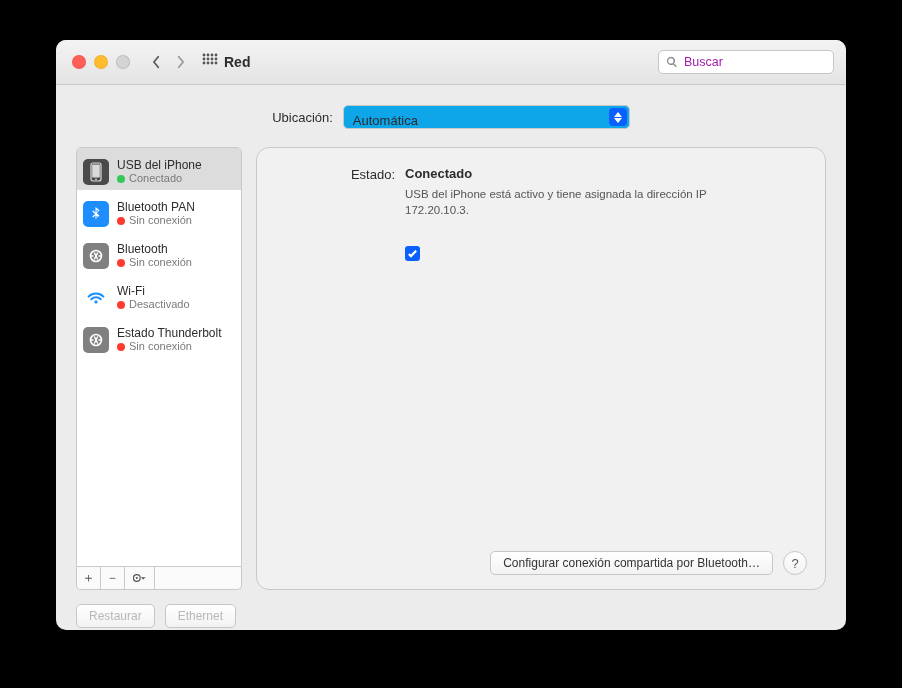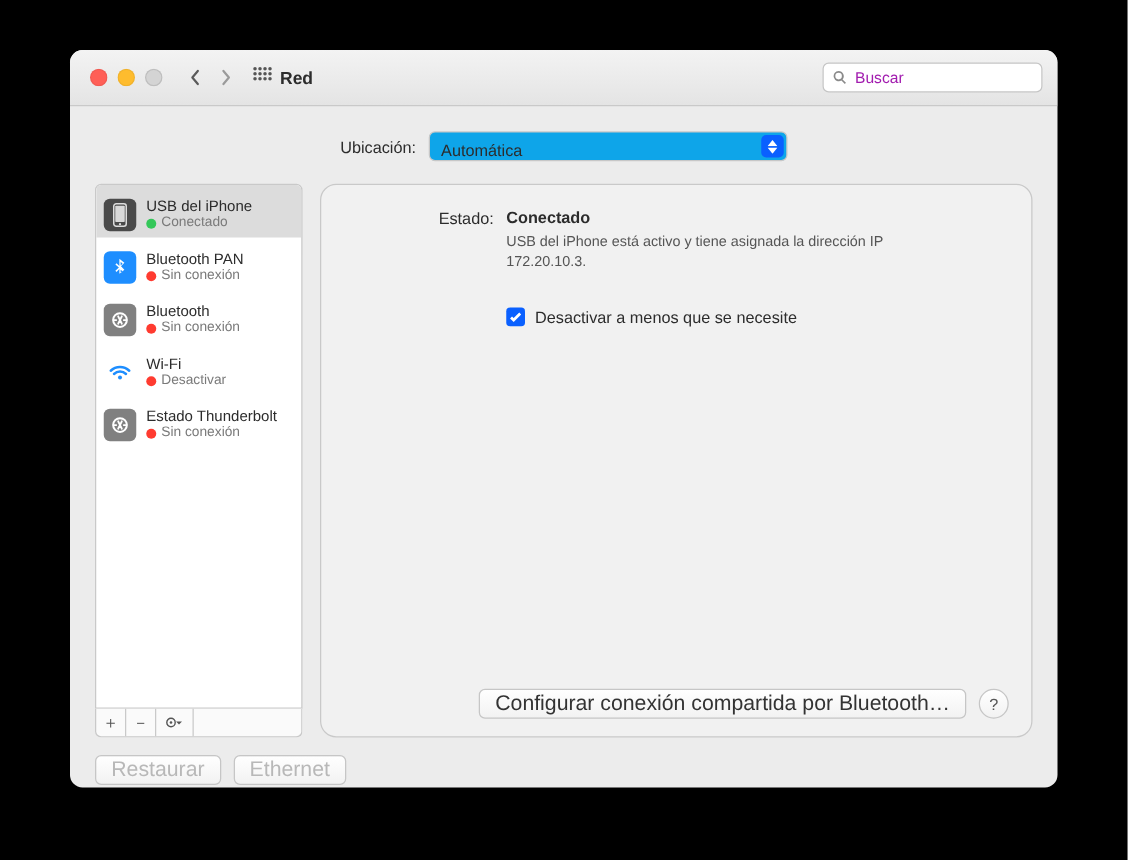--- a/index.html
+++ b/index.html
@@ -130,21 +130,21 @@
   .checkrow{display:flex;align-items:center;gap:8px;margin-top:28px;margin-left:130px;}
   .chk{
     width:15px;height:15px;border-radius:3px;background:var(--blue);
     display:flex;align-items:center;justify-content:center;flex:0 0 15px;
   }
   .chk svg{width:11px;height:11px;stroke:#fff;stroke-width:2.4;fill:none;}
   .detail-spacer{flex:1;}
   .detail-bottom{display:flex;align-items:center;justify-content:flex-end;gap:10px;}
   .btn{
     height:22px;padding:0 12px;border-radius:5px;border:1px solid #c6c6c6;
-    background:linear-gradient(#ffffff,#f2f2f2);font-size:17px;
+    background:linear-gradient(#ffffff,#f2f2f2);font-size:12px;
     display:flex;align-items:center;color:#333;
   }
   .help{width:22px;height:22px;border-radius:50%;border:1px solid #c6c6c6;background:linear-gradient(#ffffff,#f2f2f2);display:flex;align-items:center;justify-content:center;font-size:13px;color:#555;}
   .footer{display:flex;gap:10px;margin-top:14px;}
   .footer .btn{color:#b8b8b8;}
 </style>
 </head>
 <body>
 
 <div class="window">
@@ -268,21 +268,21 @@
               <svg viewBox="0 0 20 20">
                   <path d="M10 15.5a1.6 1.6 0 100-3.2 1.6 1.6 0 000 3.2z" fill="#1e8eff"></path>
                   <path d="M5.2 11.2a7 7 0 019.6 0" fill="none" stroke="#1e8eff" stroke-width="2" stroke-linecap="round"></path>
                   <path d="M2.6 8.6a10.6 10.6 0 0114.8 0" fill="none" stroke="#1e8eff" stroke-width="2" stroke-linecap="round"></path>
                 </svg>
             </div>
             <div class="nettext">
               <div class="netname">Wi-Fi</div>
               <div class="netstat">
                   <span class="sdot off"></span>
-                  <span>Desactivar</span>
+                  <span>Desactivado</span>
                 </div>
             </div>
           </div>
 
           <div class="netitem">
             <div class="neticon grey">
               <svg viewBox="0 0 16 16">
                   <circle cx="8" cy="8" r="5.5" fill="none" stroke="#fff" stroke-width="1.6"></circle>
                   <path d="M3 8h2M11 8h2M6.5 5l3 6M9.5 5l-3 6" stroke="#fff" stroke-width="1.4" stroke-linecap="round"></path>
                 </svg>
@@ -318,21 +318,20 @@
             <div class="desc">USB del iPhone está activo y tiene asignada la dirección IP 172.20.10.3.</div>
           </div>
         </div>
 
         <div class="checkrow">
           <div class="chk">
             <svg viewBox="0 0 12 12">
                 <path d="M2 6.5l2.3 2.3L10 3"></path>
               </svg>
           </div>
-          <span>Desactivar a menos que se necesite</span>
         </div>
 
         <div class="detail-spacer"></div>
 
         <div class="detail-bottom">
           <div class="btn">Configurar conexión compartida por Bluetooth…</div>
           <div class="help">?</div>
         </div>
       </div>
 

